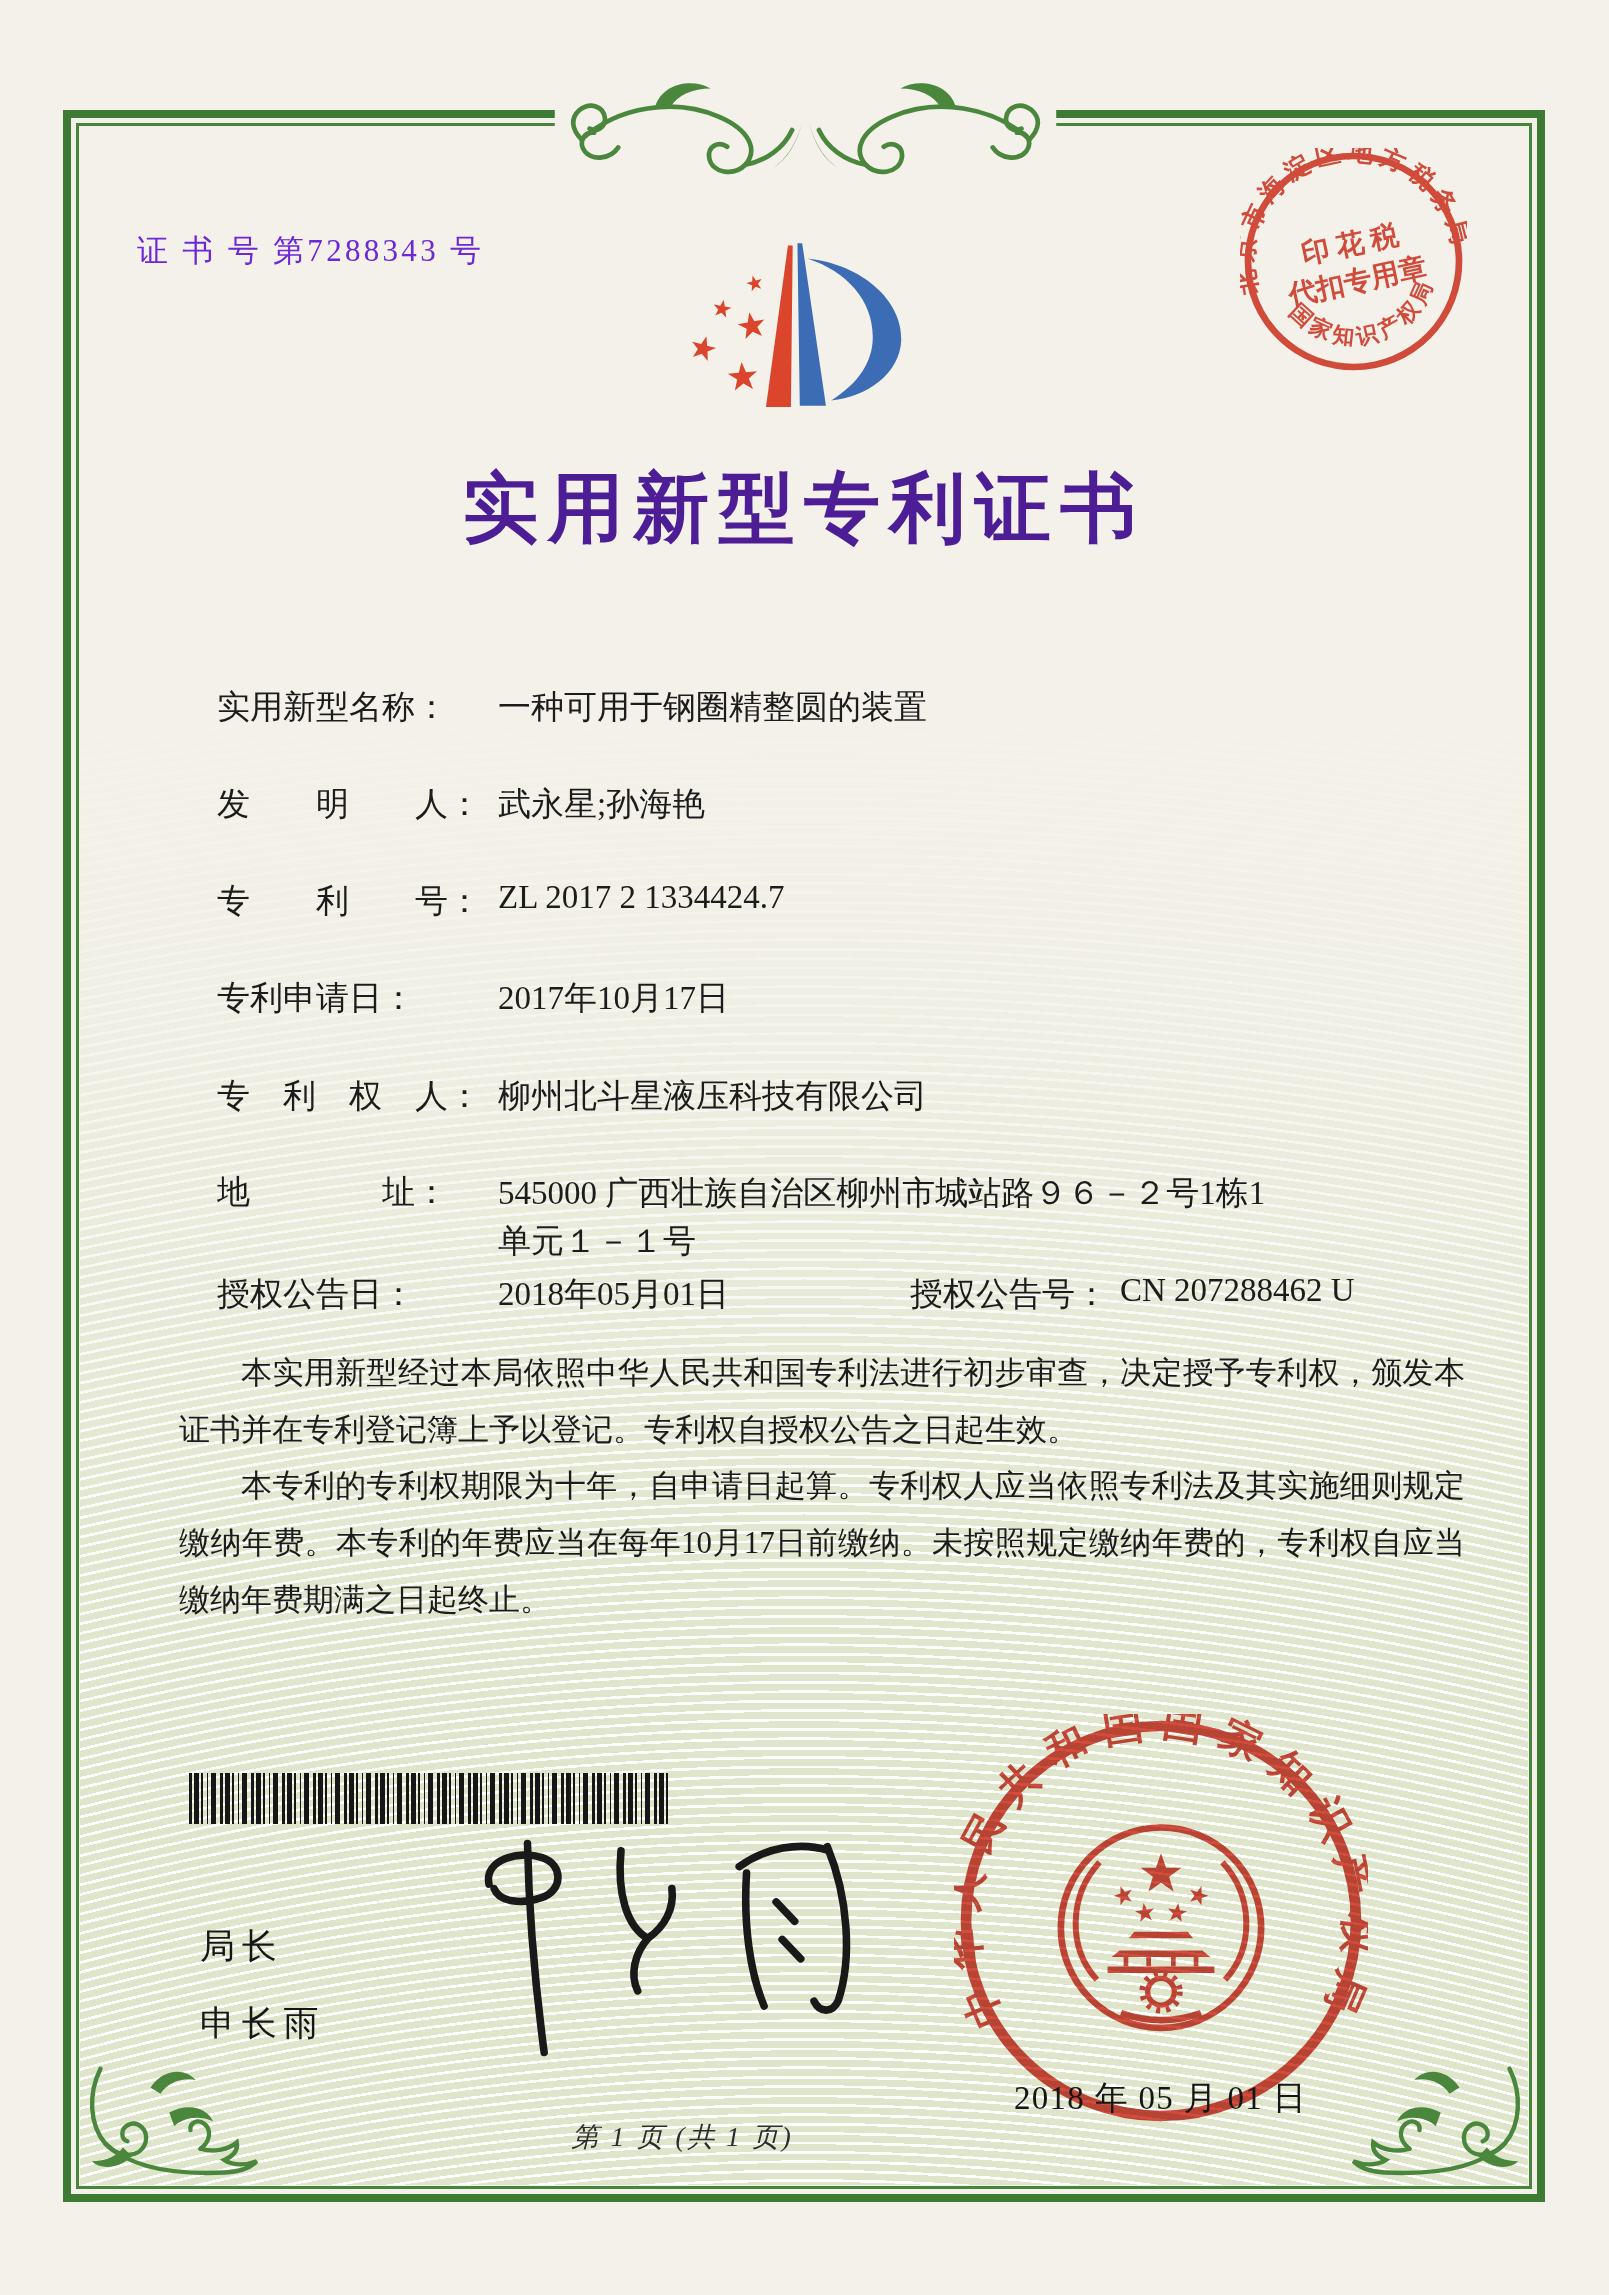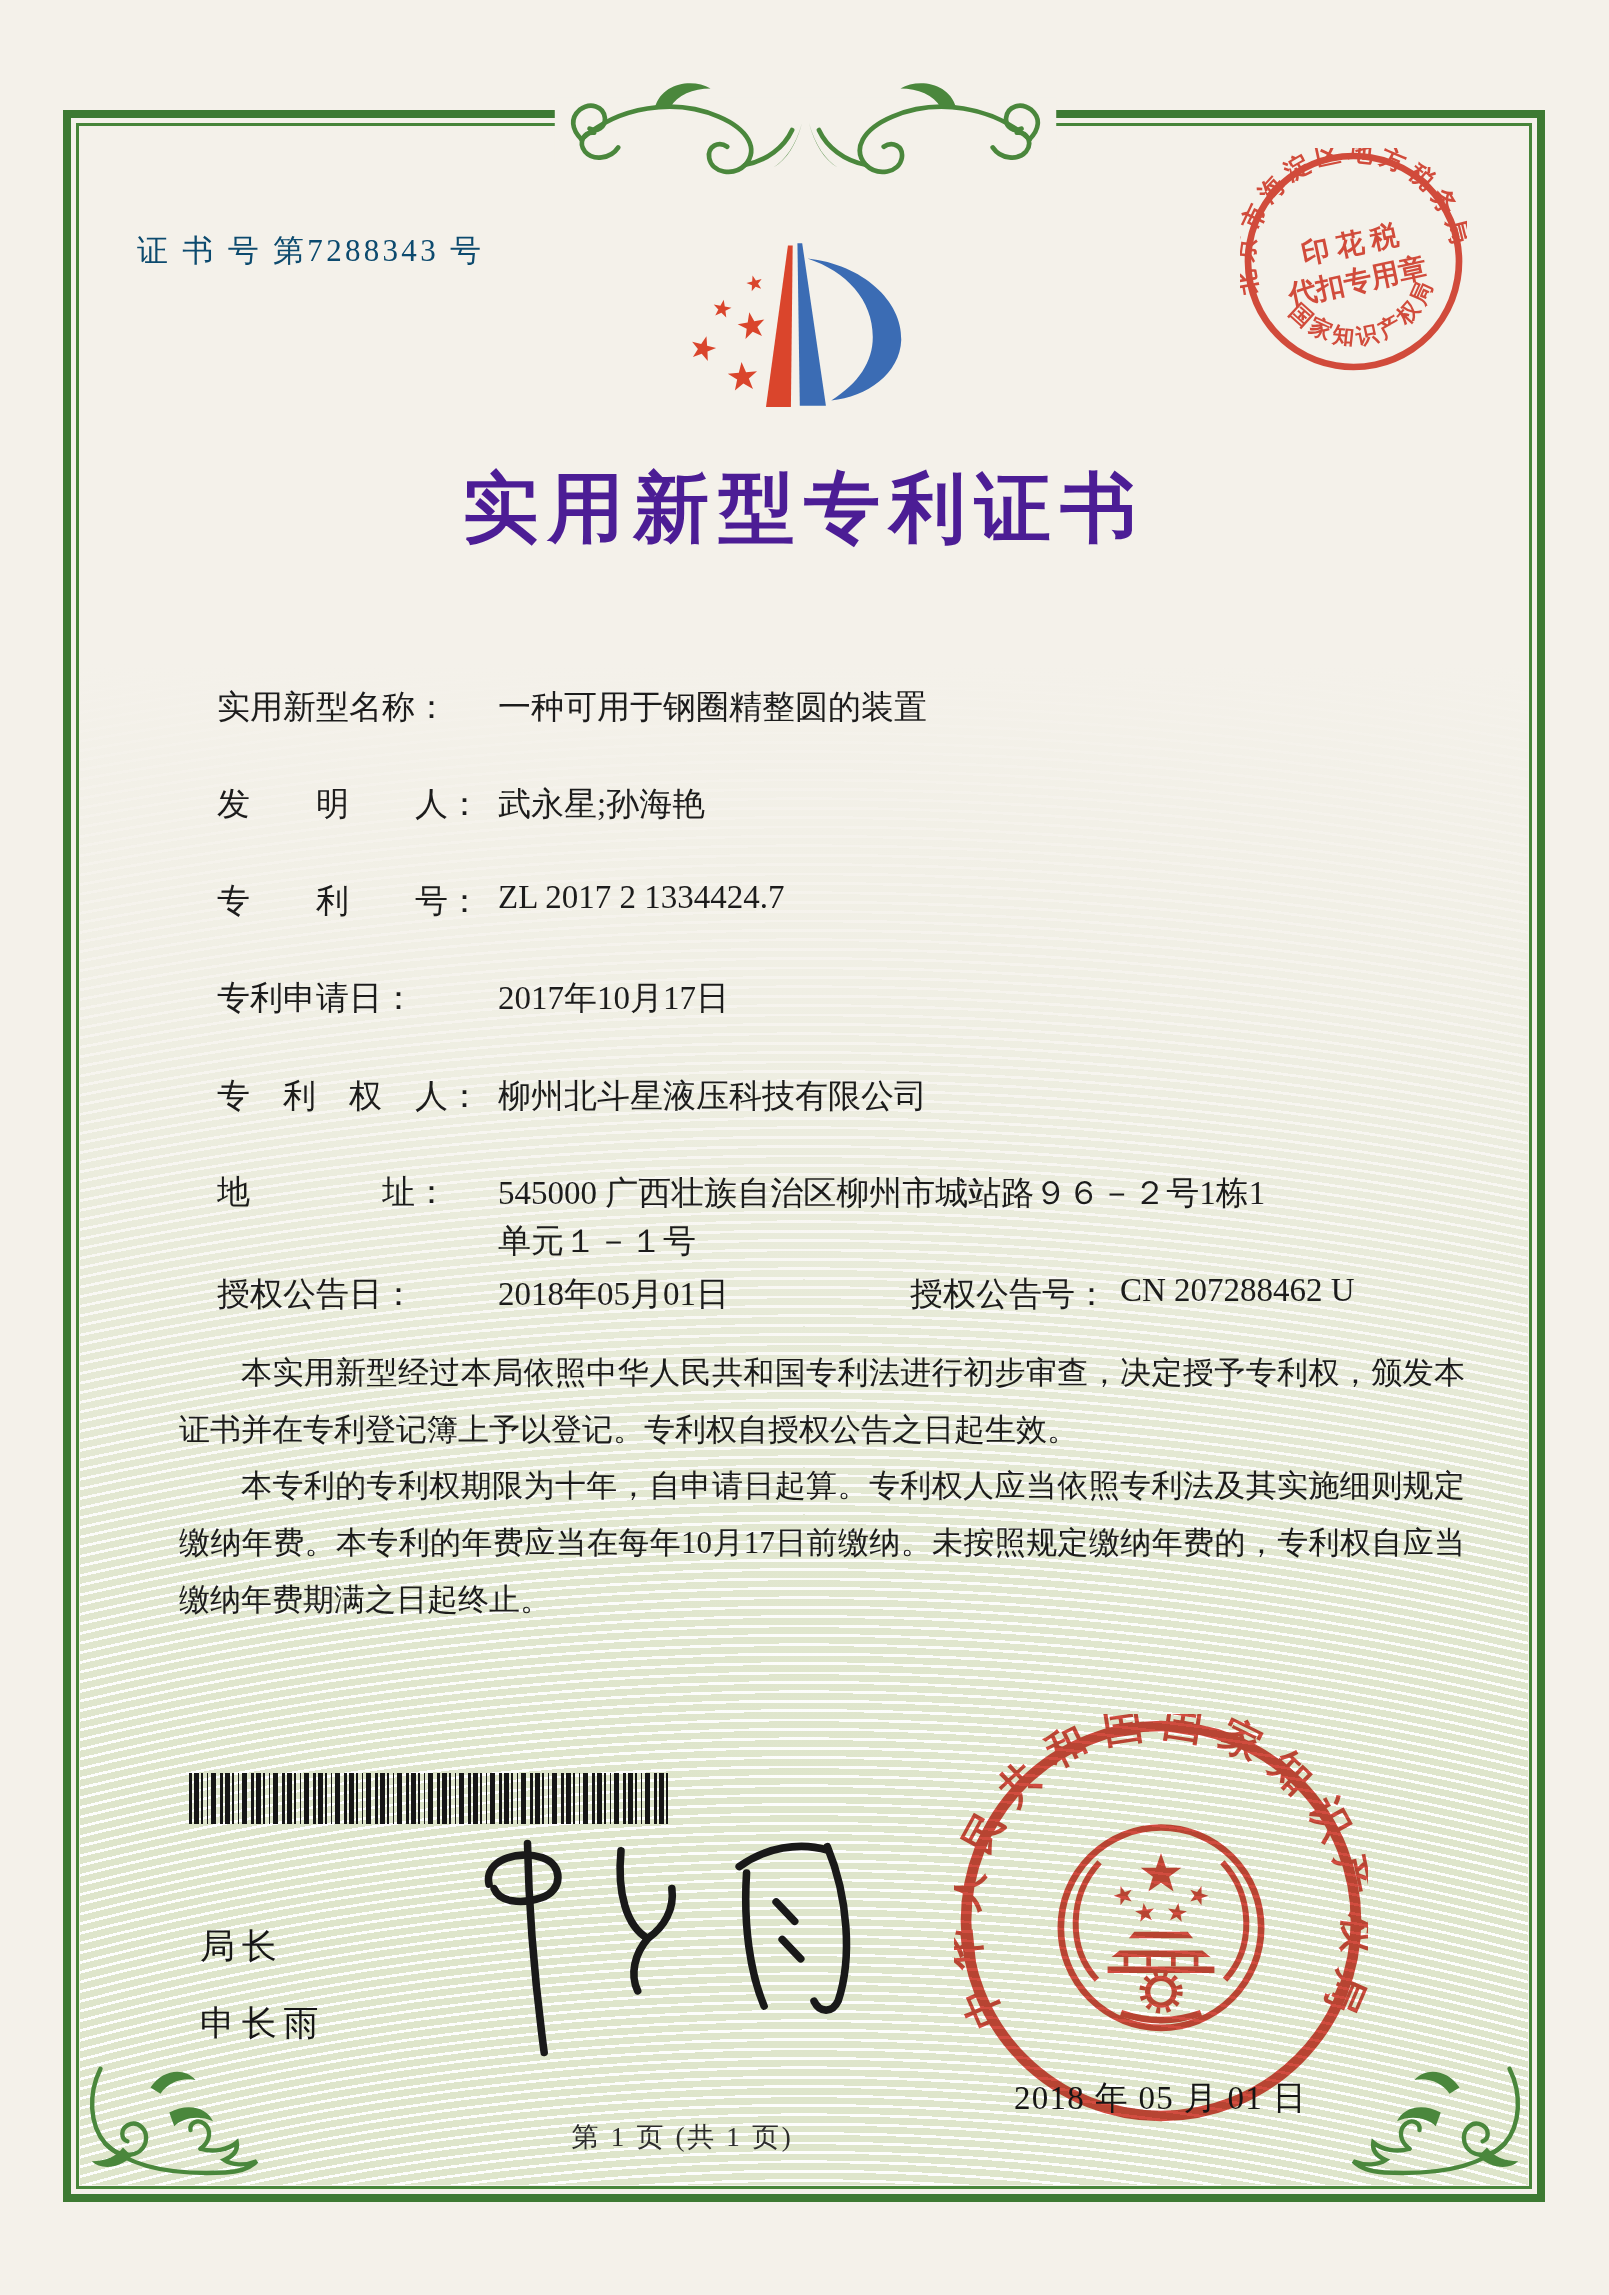--- a/index.html
+++ b/index.html
@@ -12,21 +12,21 @@
   .guilloche{position:absolute;inset:9.4px;
      background:
        linear-gradient(180deg, rgba(244,241,234,1) 0%, rgba(244,241,234,1) 26%,
                        rgba(244,241,234,.82) 42%, rgba(244,241,234,.45) 56%,
                        rgba(244,241,234,.12) 70%, rgba(244,241,234,0) 82%),
        repeating-radial-gradient(circle 2806px at 50% 225%,
                        rgba(255,255,255,.95) 0 2.7px, rgba(222,229,203,.95) 2.7px 9.4px),
        #dfe6cb;}
   
   .abs{position:absolute;}
-  .certno{left:137px;top:230px;font-size:31px;letter-spacing:3.3px;color:#0c4a6e;white-space:nowrap;}
+  .certno{left:137px;top:230px;font-size:31px;letter-spacing:3.3px;color:#6d28d9;white-space:nowrap;}
   .title{left:63px;top:458px;width:1482px;text-align:center;font-size:76px;font-weight:900;
          letter-spacing:9.4px;color:#4c1d95;white-space:nowrap;}
   .field{left:177px;font-size:33px;white-space:nowrap;color:#1c1c1c;}
   .lbl{display:inline-block;width:281px;vertical-align:top;margin-left:40px;}
   .val{display:inline-block;vertical-align:top;}
   .addrval{display:inline-block;vertical-align:top;line-height:1.45;white-space:normal;width:969px;}
   .grantno{left:870px;}
   .grantno .lbl{width:auto;margin-right:12px;}
   .bodytext{left:179px;top:1345px;width:1286px;font-size:31px;line-height:1.83;
             text-align:justify;color:#1b1b1b;}
@@ -35,21 +35,21 @@
      background:repeating-linear-gradient(90deg,
         #161616 0 2.7px, rgba(0,0,0,0) 2.7px 5.3px,
         #161616 5.3px 10px, rgba(0,0,0,0) 10px 12px,
         #161616 12px 14px, rgba(0,0,0,0) 14px 18px,
         #161616 18px 19.4px, rgba(0,0,0,0) 19.4px 22px,
         #161616 22px 27px, rgba(0,0,0,0) 27px 31px);}
   .director{left:200px;font-size:35px;letter-spacing:6.7px;color:#161616;}
   .sealdate{left:967px;top:2076px;width:387px;text-align:center;font-size:33px;
             letter-spacing:1.3px;color:#151515;z-index:7;}
   .footer{left:63px;top:2119px;width:1239px;text-align:center;font-size:27px;
-          letter-spacing:2.7px;color:#2c2c2c;}
+          letter-spacing:2.7px;color:#2c2c2c;font-style:italic;}
   .z3{z-index:3}.z4{z-index:4}.z5{z-index:5}.z6{z-index:6}
   svg text{font-family:"Liberation Serif","DejaVu Serif",serif;}
   .stamp-svg,.seal-svg{mix-blend-mode:multiply;}
 </style>
 </head>
 <body>
 
 <div class="sheet">
 
   <div class="frame">

